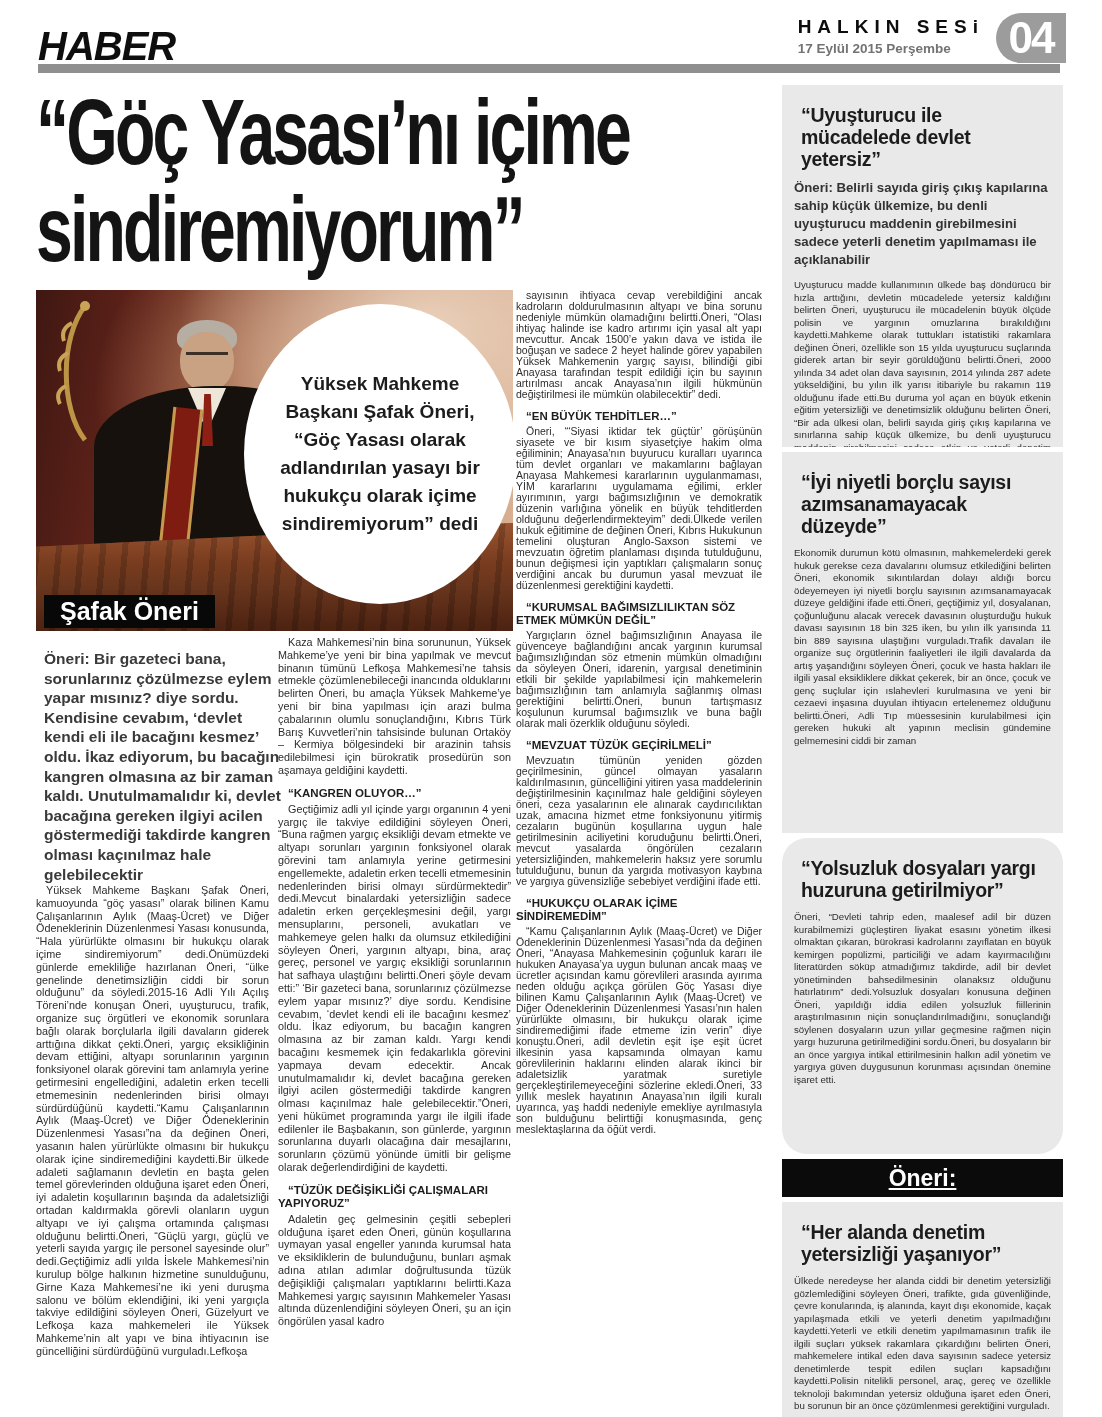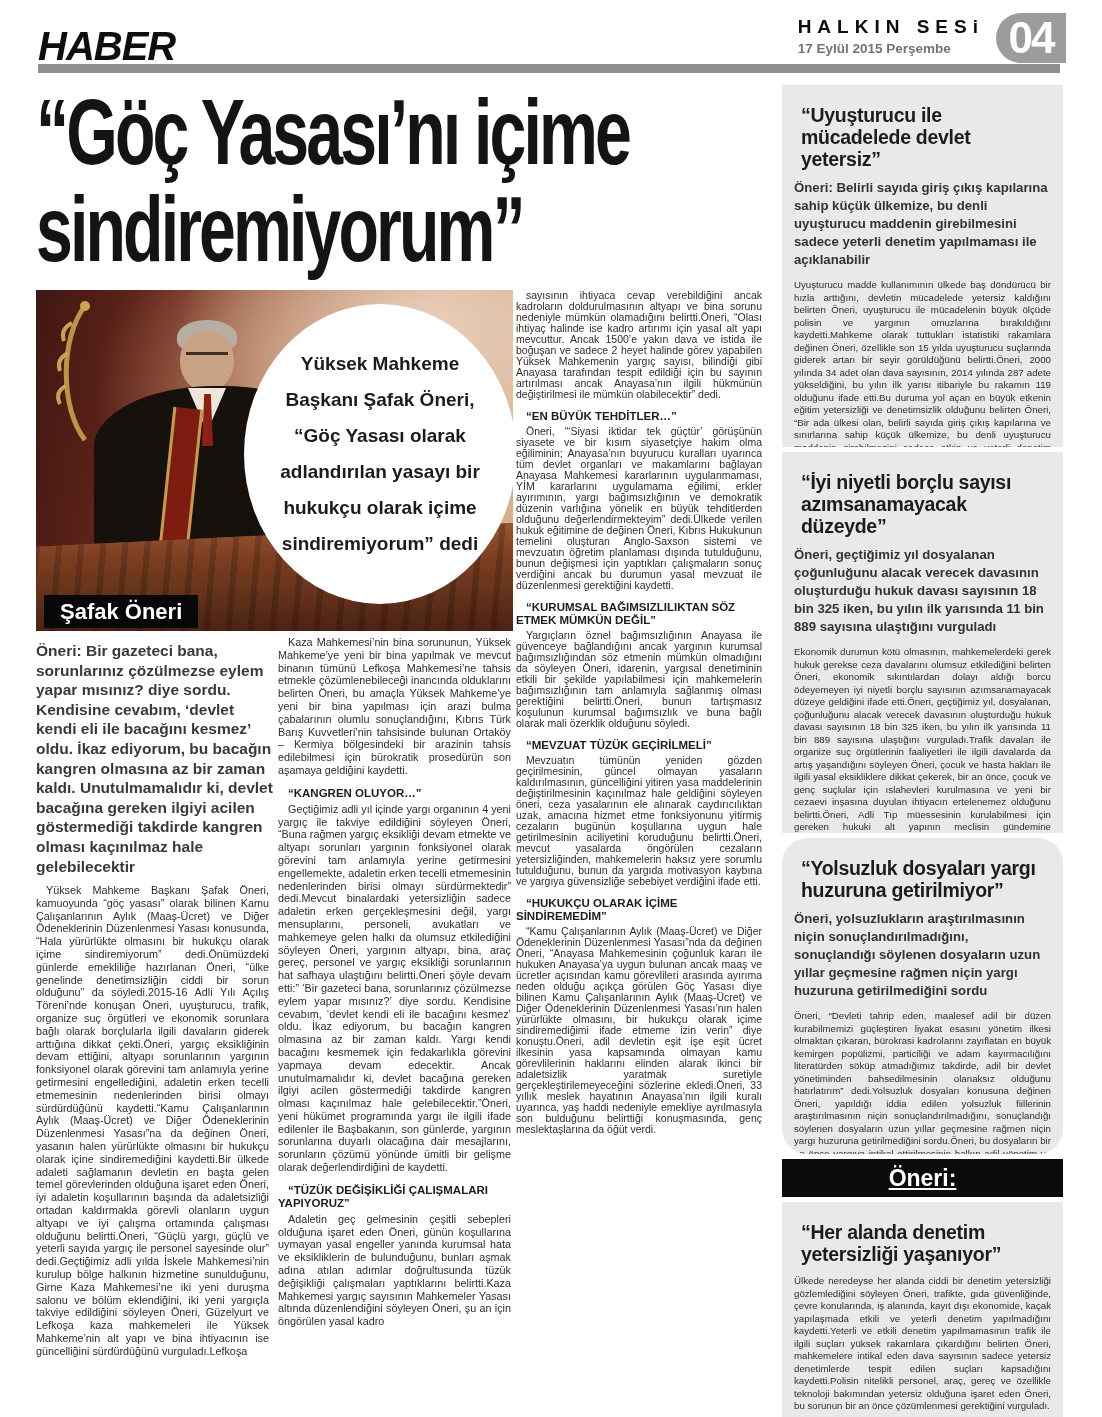--- a/index.html
+++ b/index.html
@@ -44,26 +44,26 @@
         transform:rotate(14deg);}
   .ph-mic-head{position:absolute;left:240px;top:156px;width:12px;height:20px;background:#0e0b08;
         border-radius:6px;transform:rotate(20deg);}
   .ph-podium{position:absolute;left:0;bottom:0;width:100%;height:108px;
         background:
           repeating-linear-gradient(95deg, rgba(0,0,0,.18) 0 6px, rgba(0,0,0,0) 6px 22px),
           linear-gradient(180deg,#9a5530 0%,#7a3d20 35%,#57281343 60%,#4c2212 100%),#6e3a20;
         clip-path:polygon(0 22%,100% 0,100% 100%,0 100%);}
   .quote-circle{position:absolute;left:208px;top:14px;width:272px;height:300px;background:#fff;
         border-radius:50%;display:flex;align-items:center;justify-content:center;text-align:center;}
-  .quote-circle p{margin:0;padding:18px 20px;font-size:19px;line-height:36px;font-weight:bold;color:#1c1c1c;}
+  .quote-circle p{margin:0;padding:18px 20px;font-size:19px;line-height:28px;font-weight:bold;color:#1c1c1c;}
   .photo-caption{position:absolute;left:8px;bottom:3px;height:33px;line-height:33px;padding:0 16px;
-        background:#080808;color:#fff;font-size:22px;font-weight:bold;}
+        background:#080808;color:#fff;font-size:25px;font-weight:bold;}
   
   .lead{position:absolute;left:36px;top:641px;width:240px;font-size:15.5px;line-height:19.6px;
-        font-weight:bold;color:#3a3a3a;margin:0;}
+        font-weight:bold;color:#3a3a3a;margin:8px;}
   .col{position:absolute;text-align:justify;}
   .col p{margin:0 0 0 0;text-indent:10px;}
   .col .bodyp{font-size:10.8px;line-height:12.8px;color:#2d2d2d;}
   .col .subhead{font-size:11.5px;line-height:13px;font-weight:bold;color:#1d1d1d;margin:10px 0 3px 0;
         text-align:left;text-indent:10px;}
   .col1{left:36px;top:884px;width:233px;height:530px;overflow:hidden;}
   .col2{left:278px;top:636px;width:233px;height:778px;overflow:hidden;}
   .col3{left:516px;top:290px;width:246px;height:1124px;overflow:hidden;}
   .col3 .bodyp{font-size:10.5px;line-height:11px;}
   
@@ -146,27 +146,25 @@
     </div>
 
   <section class="panel p1">
     <h2>“Uyuşturucu ile mücadelede devlet yetersiz”</h2>
     <p class="plead">Öneri: Belirli sayıda giriş çıkış kapılarına sahip küçük ülkemize, bu denli uyuşturucu maddenin girebilmesini sadece yeterli denetim yapılmaması ile açıklanabilir</p>
     <p class="pbody">Uyuşturucu madde kullanımının ülkede baş döndürücü bir hızla arttığını, devletin mücadelede yetersiz kaldığını belirten Öneri, uyuşturucu ile mücadelenin büyük ölçüde polisin ve yargının omuzlarına bırakıldığını kaydetti.Mahkeme olarak tuttukları istatistiki rakamlara değinen Öneri, özellikle son 15 yılda uyuşturucu suçlarında giderek artan bir seyir görüldüğünü belirtti.Öneri, 2000 yılında 34 adet olan dava sayısının, 2014 yılında 287 adete yükseldiğini, bu yılın ilk yarısı itibariyle bu rakamın 119 olduğunu ifade etti.Bu duruma yol açan en büyük etkenin eğitim yetersizliği ve denetimsizlik olduğunu belirten Öneri, “Bir ada ülkesi olan, belirli sayıda giriş çıkış kapılarına ve sınırlarına sahip küçük ülkemize, bu denli uyuşturucu maddenin girebilmesini sadece etkin ve yeterli denetim yapılmaması ile açıklanabileceği kanaatindeyim” dedi.</p>
   </section>
 
   <section class="panel p2">
     <h2>“İyi niyetli borçlu sayısı azımsanamayacak düzeyde”</h2>
-    <p class="plead">Öneri, geçtiğimiz yıl dosyalanan çoğunluğunu alacak verecek davasının oluşturduğu hukuk davası sayısının 18 bin 325 iken, bu yılın ilk yarısında 11 bin 889 sayısına ulaştığını vurguladı</p>
     <p class="pbody">Ekonomik durumun kötü olmasının, mahkemelerdeki gerek hukuk gerekse ceza davalarını olumsuz etkilediğini belirten Öneri, ekonomik sıkıntılardan dolayı aldığı borcu ödeyemeyen iyi niyetli borçlu sayısının azımsanamayacak düzeye geldiğini ifade etti.Öneri, geçtiğimiz yıl, dosyalanan, çoğunluğunu alacak verecek davasının oluşturduğu hukuk davası sayısının 18 bin 325 iken, bu yılın ilk yarısında 11 bin 889 sayısına ulaştığını vurguladı.Trafik davaları ile organize suç örgütlerinin faaliyetleri ile ilgili davalarda da artış yaşandığını söyleyen Öneri, çocuk ve hasta hakları ile ilgili yasal eksikliklere dikkat çekerek, bir an önce, çocuk ve genç suçlular için ıslahevleri kurulmasına ve yeni bir cezaevi inşasına duyulan ihtiyacın ertelenemez olduğunu belirtti.Öneri, Adli Tıp müessesinin kurulabilmesi için gereken hukuki alt yapının meclisin gündemine gelmemesini ciddi bir zaman</p>
   </section>
 
   <section class="panel p3">
     <h2>“Yolsuzluk dosyaları yargı huzuruna getirilmiyor”</h2>
-    <p class="plead">Öneri, yolsuzlukların araştırılmasının niçin sonuçlandırılmadığını, sonuçlandığı söylenen dosyaların uzun yıllar geçmesine rağmen niçin yargı huzuruna getirilmediğini sordu</p>
     <p class="pbody">Öneri, “Devleti tahrip eden, maalesef adil bir düzen kurabilmemizi güçleştiren liyakat esasını yönetim ilkesi olmaktan çıkaran, bürokrasi kadrolarını zayıflatan en büyük kemirgen popülizmi, particiliği ve adam kayırmacılığını literatürden söküp atmadığımız takdirde, adil bir devlet yönetiminden bahsedilmesinin olanaksız olduğunu hatırlatırım” dedi.Yolsuzluk dosyaları konusuna değinen Öneri, yapıldığı iddia edilen yolsuzluk fiillerinin araştırılmasının niçin sonuçlandırılmadığını, sonuçlandığı söylenen dosyaların uzun yıllar geçmesine rağmen niçin yargı huzuruna getirilmediğini sordu.Öneri, bu dosyaların bir an önce yargıya intikal ettirilmesinin halkın adil yönetim ve yargıya güven duygusunun korunması açısından önemine işaret etti.</p>
   </section>
 
   <div class="kicker">
     <span>Öneri:</span>
   </div>
 
   <section class="panel p4">
     <h2>“Her alanda denetim yetersizliği yaşanıyor”</h2>
     <p class="pbody">Ülkede neredeyse her alanda ciddi bir denetim yetersizliği gözlemlediğini söyleyen Öneri, trafikte, gıda güvenliğinde, çevre konularında, iş alanında, kayıt dışı ekonomide, kaçak yapılaşmada etkili ve yeterli denetim yapılmadığını kaydetti.Yeterli ve etkili denetim yapılmamasının trafik ile ilgili suçları yüksek rakamlara çıkardığını belirten Öneri, mahkemelere intikal eden dava sayısının sadece yetersiz denetimlerde tespit edilen suçları kapsadığını kaydetti.Polisin nitelikli personel, araç, gereç ve özellikle teknoloji bakımından yetersiz olduğuna işaret eden Öneri, bu sorunun bir an önce çözümlenmesi gerektiğini vurguladı.</p>

